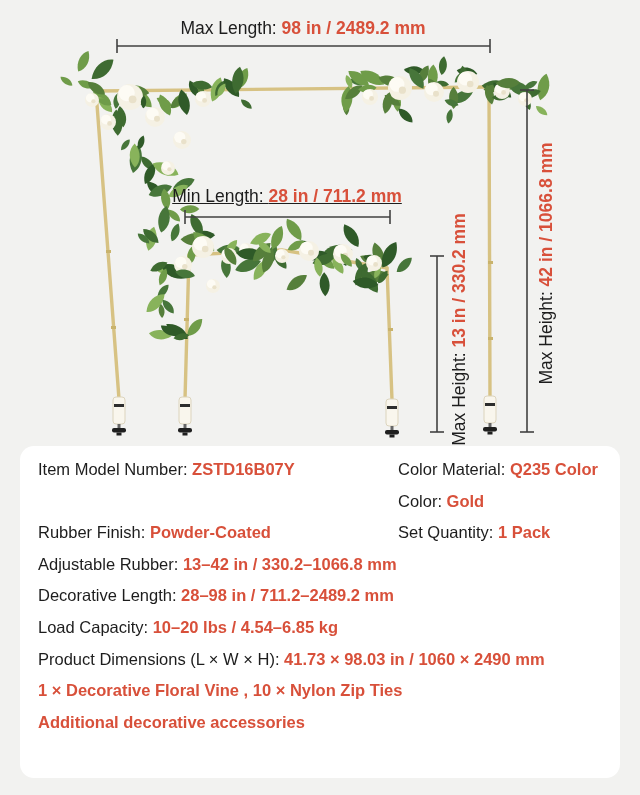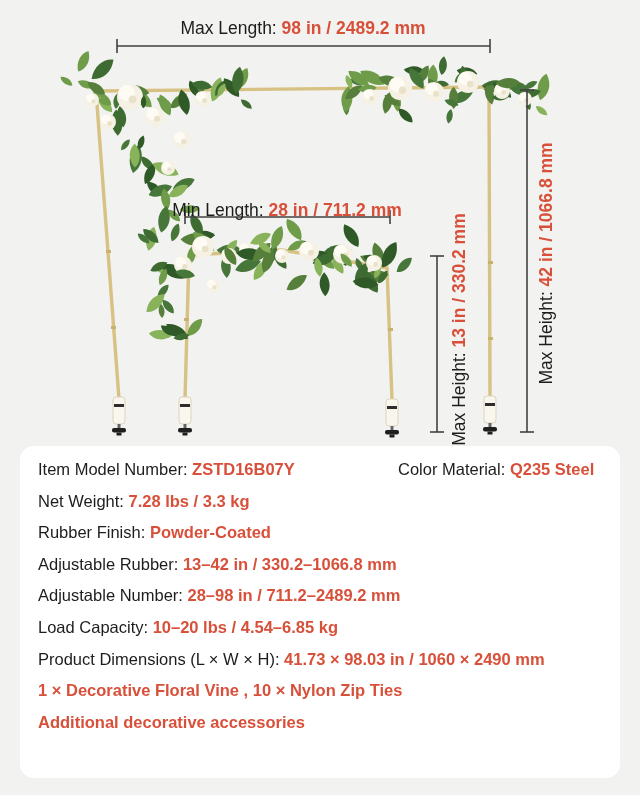--- a/index.html
+++ b/index.html
@@ -11,21 +11,21 @@
   }
   html,body{margin:0;padding:0;}
   body{width:640px;height:795px;overflow:hidden;background:var(--bg);
        font-family:"Liberation Sans","DejaVu Sans",sans-serif;}
   .stage{position:relative;width:640px;height:795px;background:var(--bg);}
   .diagram{position:absolute;left:0;top:0;}
   .dim-label{position:absolute;font-size:17.5px;white-space:nowrap;text-align:center;color:var(--ink);font-weight:500;}
   .dim-label .val{color:var(--accent);font-weight:700;}
   .dim-v{transform:rotate(-90deg);}
   #lab-max-length{left:103px;top:18px;width:400px;}
-  #lab-min-length{left:137px;top:200px;width:300px;}
+  #lab-min-length{left:137px;top:186px;width:300px;text-decoration:underline;}
   #lab-h13{left:334px;top:319px;width:250px;}
   #lab-h42{left:406px;top:253px;width:280px;}
   .spec-card{position:absolute;left:20px;top:446px;width:600px;height:332px;
              background:#ffffff;border-radius:14px;box-sizing:border-box;
              padding:8px 18px 8px 18px;font-size:16.5px;color:var(--ink);}
   .spec-row{position:relative;height:31.6px;line-height:31.6px;white-space:nowrap;}
   .spec-row .cell-right{position:absolute;left:360px;top:0;}
   .lbl{color:var(--ink);font-weight:400;}
   .val{color:var(--accent);font-weight:700;}
 </style>
@@ -348,37 +348,38 @@
     <span class="lbl">Max Height: </span><span class="val">13 in / 330.2 mm</span>
   </div>
   <div class="dim-label dim-v" id="lab-h42">
     <span class="lbl">Max Height: </span><span class="val">42 in / 1066.8 mm</span>
   </div>
 
   <div class="spec-card">
 
     <div class="spec-row">
       <span class="cell-left"><span class="lbl">Item Model Number: </span><span class="val">ZSTD16B07Y</span></span>
-      <span class="cell-right"><span class="lbl">Color Material: </span><span class="val">Q235 Steel</span></span>
-    </div>
-
-    <div class="spec-row">
-      <span class="cell-left"><span class="lbl">Net Weight: </span><span class="val">7.28 lbs / 3.3 kg</span></span>
+      <span class="cell-right"><span class="lbl">Color Material: </span><span class="val">Q235 Color</span></span>
+    </div>
+
+    <div class="spec-row">
+      <span class="cell-right"><span class="lbl">Color: </span><span class="val">Gold</span></span>
     </div>
 
     <div class="spec-row">
       <span class="cell-left"><span class="lbl">Rubber Finish: </span><span class="val">Powder-Coated</span></span>
+      <span class="cell-right"><span class="lbl">Set Quantity: </span><span class="val">1 Pack</span></span>
     </div>
 
     <div class="spec-row">
       <span class="lbl">Adjustable Rubber: </span><span class="val">13–42 in / 330.2–1066.8 mm</span>
     </div>
 
     <div class="spec-row">
-      <span class="lbl">Adjustable Number: </span><span class="val">28–98 in / 711.2–2489.2 mm</span>
+      <span class="lbl">Decorative Length: </span><span class="val">28–98 in / 711.2–2489.2 mm</span>
     </div>
 
     <div class="spec-row">
       <span class="lbl">Load Capacity: </span><span class="val">10–20 lbs / 4.54–6.85 kg</span>
     </div>
 
     <div class="spec-row">
       <span class="lbl">Product Dimensions (L × W × H): </span><span class="val">41.73 × 98.03 in / 1060 × 2490 mm</span>
     </div>
 

